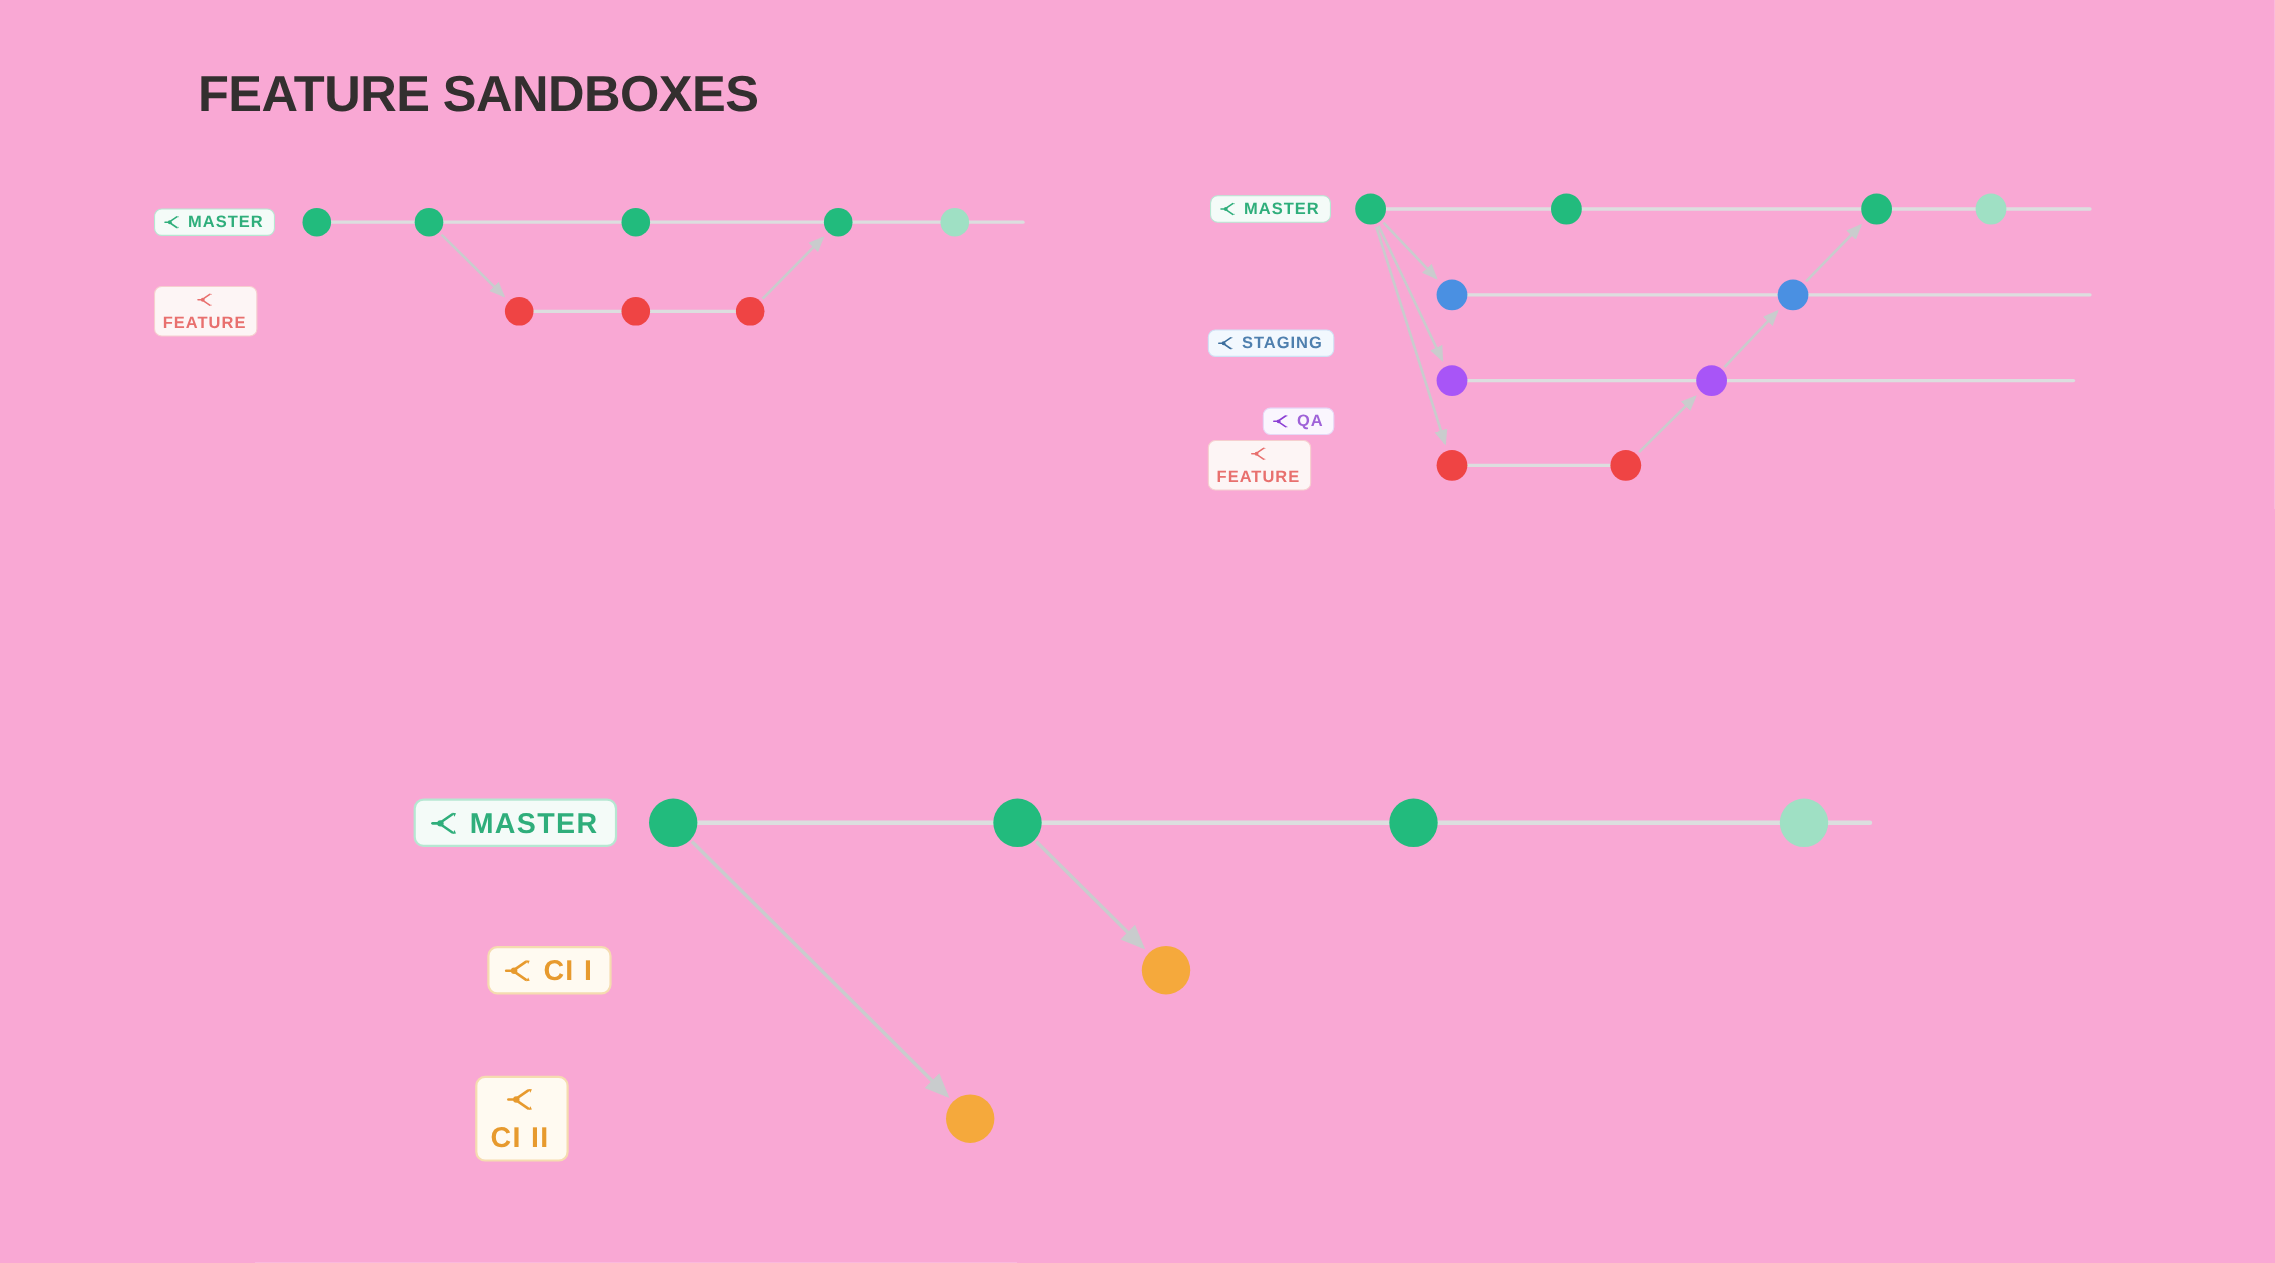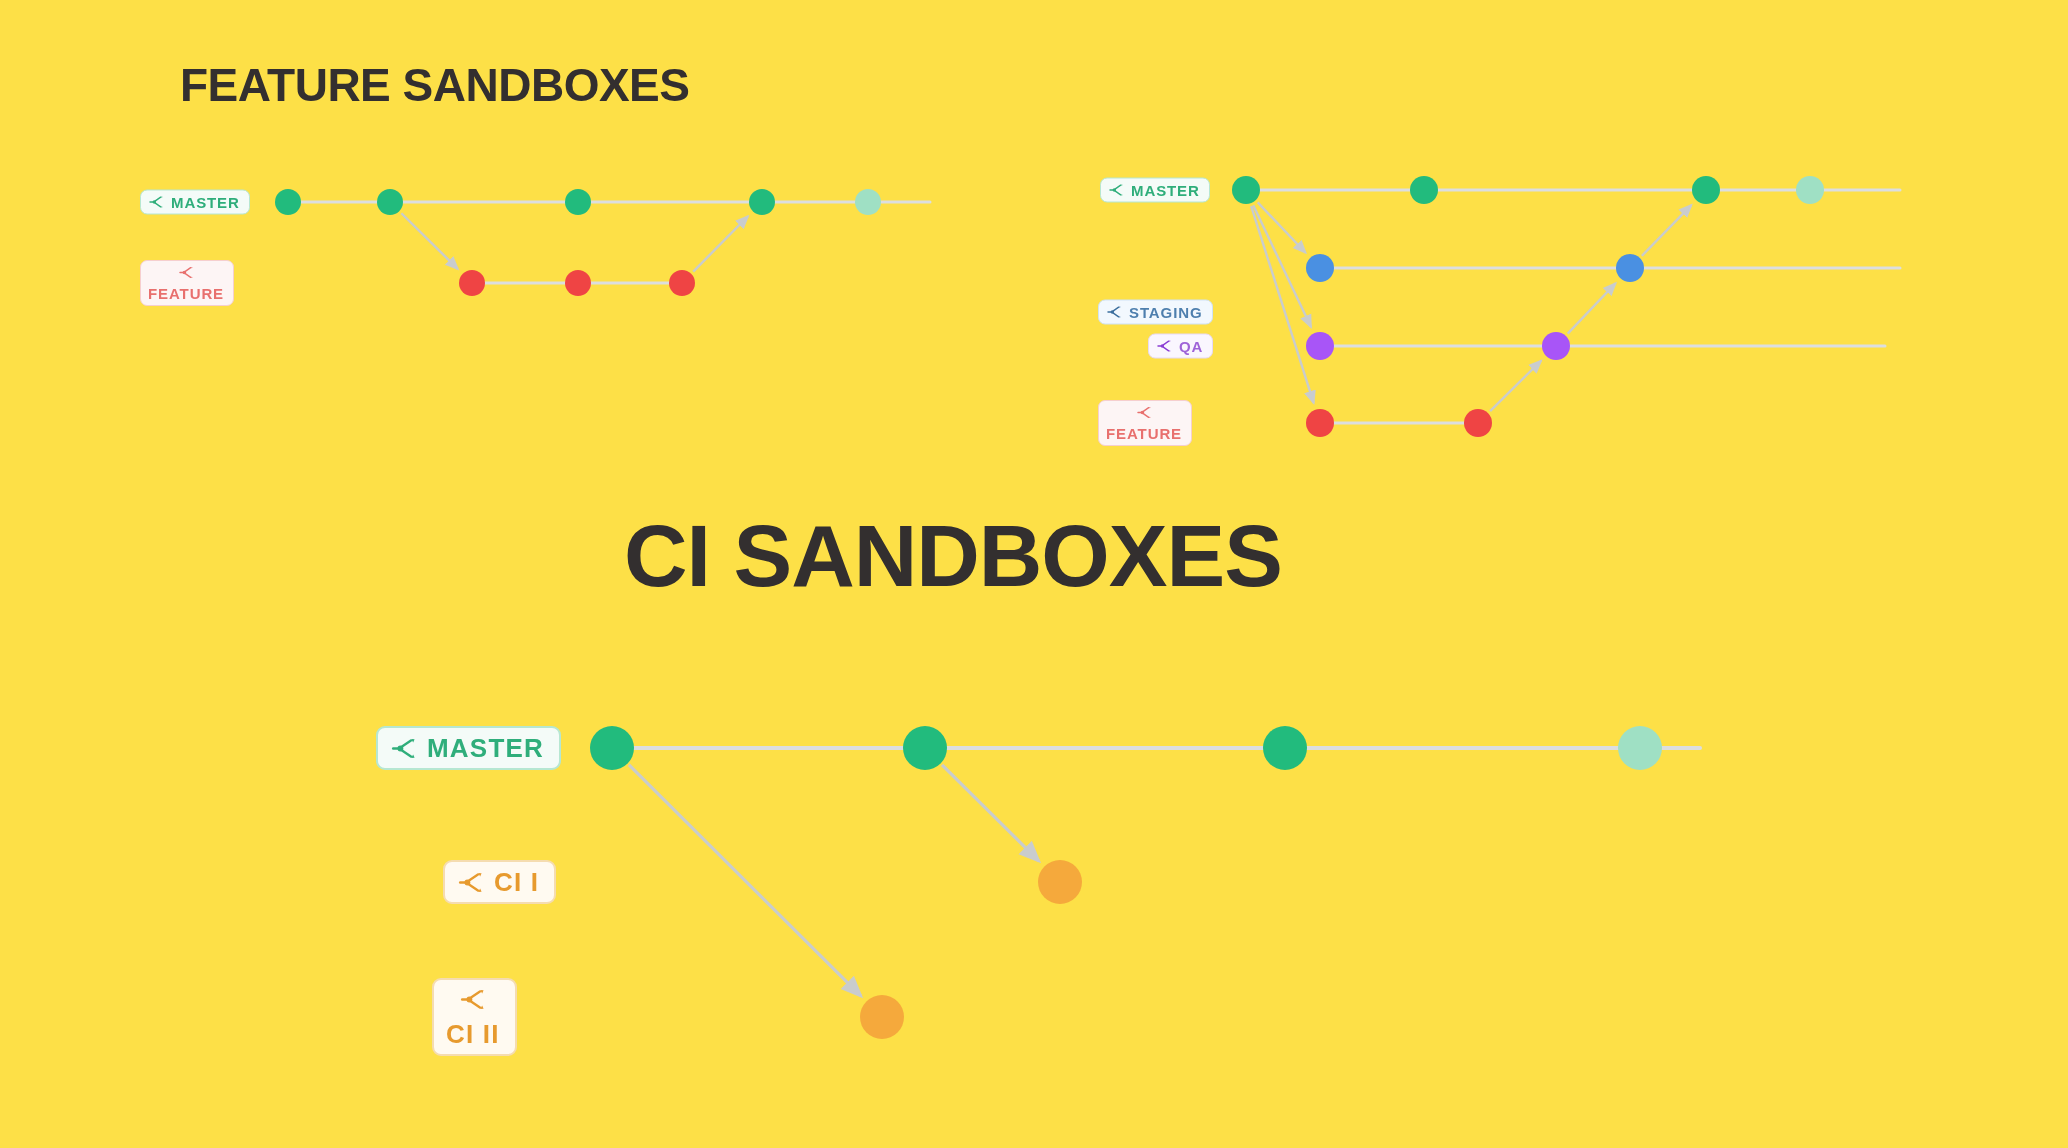--- a/index.html
+++ b/index.html
@@ -12,21 +12,21 @@
     height: 1148px;
     position: relative;
     overflow: hidden;
     font-family: "Liberation Sans", sans-serif;
     -webkit-font-smoothing: antialiased;
   }
 
   .stage {
     position: absolute;
     inset: 0;
-    background: #fde047;
+    background: #f9a8d4;
   }
 
   
   .panel-title {
     position: absolute;
     font-family: "Liberation Sans", sans-serif;
     font-weight: bold;
     color: #332f2f;
     letter-spacing: -0.5px;
     white-space: nowrap;
@@ -86,40 +86,39 @@
     flex: none;
   }
 
   
   .badge.theme-green  { border-color: #b6e7d2; background: #f4fbf8; }
   .badge.theme-green .badge-label  { color: #2fae7b; }
   .badge.theme-red    { border-color: #f6cfcf; background: #fdf5f5; flex-direction: column; }
   .badge.theme-red .badge-label    { color: #e8706e; }
   .badge.theme-blue   { border-color: #cfe2f5; background: #f2f8fe; margin-top: 44px; }
   .badge.theme-blue .badge-label   { color: #4e7fae; }
-  .badge.theme-purple { border-color: #e6d9f7; background: #faf6fe; }
+  .badge.theme-purple { border-color: #e6d9f7; background: #faf6fe; margin-top: 37px; }
   .badge.theme-purple .badge-label { color: #9f63d8; }
   .badge.theme-orange { border-color: #f5dcb0; background: #fffaf1; text-align: right; }
   .badge.theme-orange .badge-label { color: #e79a2e; }
 
   
   .badge.sz-sm  { font-size: 15px; }
   .badge.sz-sm .badge-label { font-size: 15px; }
   .badge.sz-lg  { border-radius: 9px; border-width: 2px; padding: 7px 15px 7px 12px; gap: 9px; }
   .badge.sz-lg .badge-label { font-size: 26px; letter-spacing: 1.2px; }
 </style>
 </head>
 <body>
 
 <div class="stage">
 
   <div class="panel-title" id="title-feature">FEATURE SANDBOXES</div>
 
 
-  <div class="panel-title" id="title-ci">CI SANDBOXES</div>
 
   <svg class="graph" viewBox="0 0 2068 1148">
     <defs>
       <marker id="arrowhead" viewBox="0 0 10 10" refX="8.5" refY="5" markerWidth="6" markerHeight="6" orient="auto-start-reverse">
         <path d="M 0 0.8 L 10 5 L 0 9.2 z" fill="#c9cccd"></path>
       </marker>
       <marker id="arrowhead-lg" viewBox="0 0 10 10" refX="8.5" refY="5" markerWidth="7" markerHeight="7" orient="auto-start-reverse">
         <path d="M 0 0.8 L 10 5 L 0 9.2 z" fill="#c9cccd"></path>
       </marker>
     </defs>

